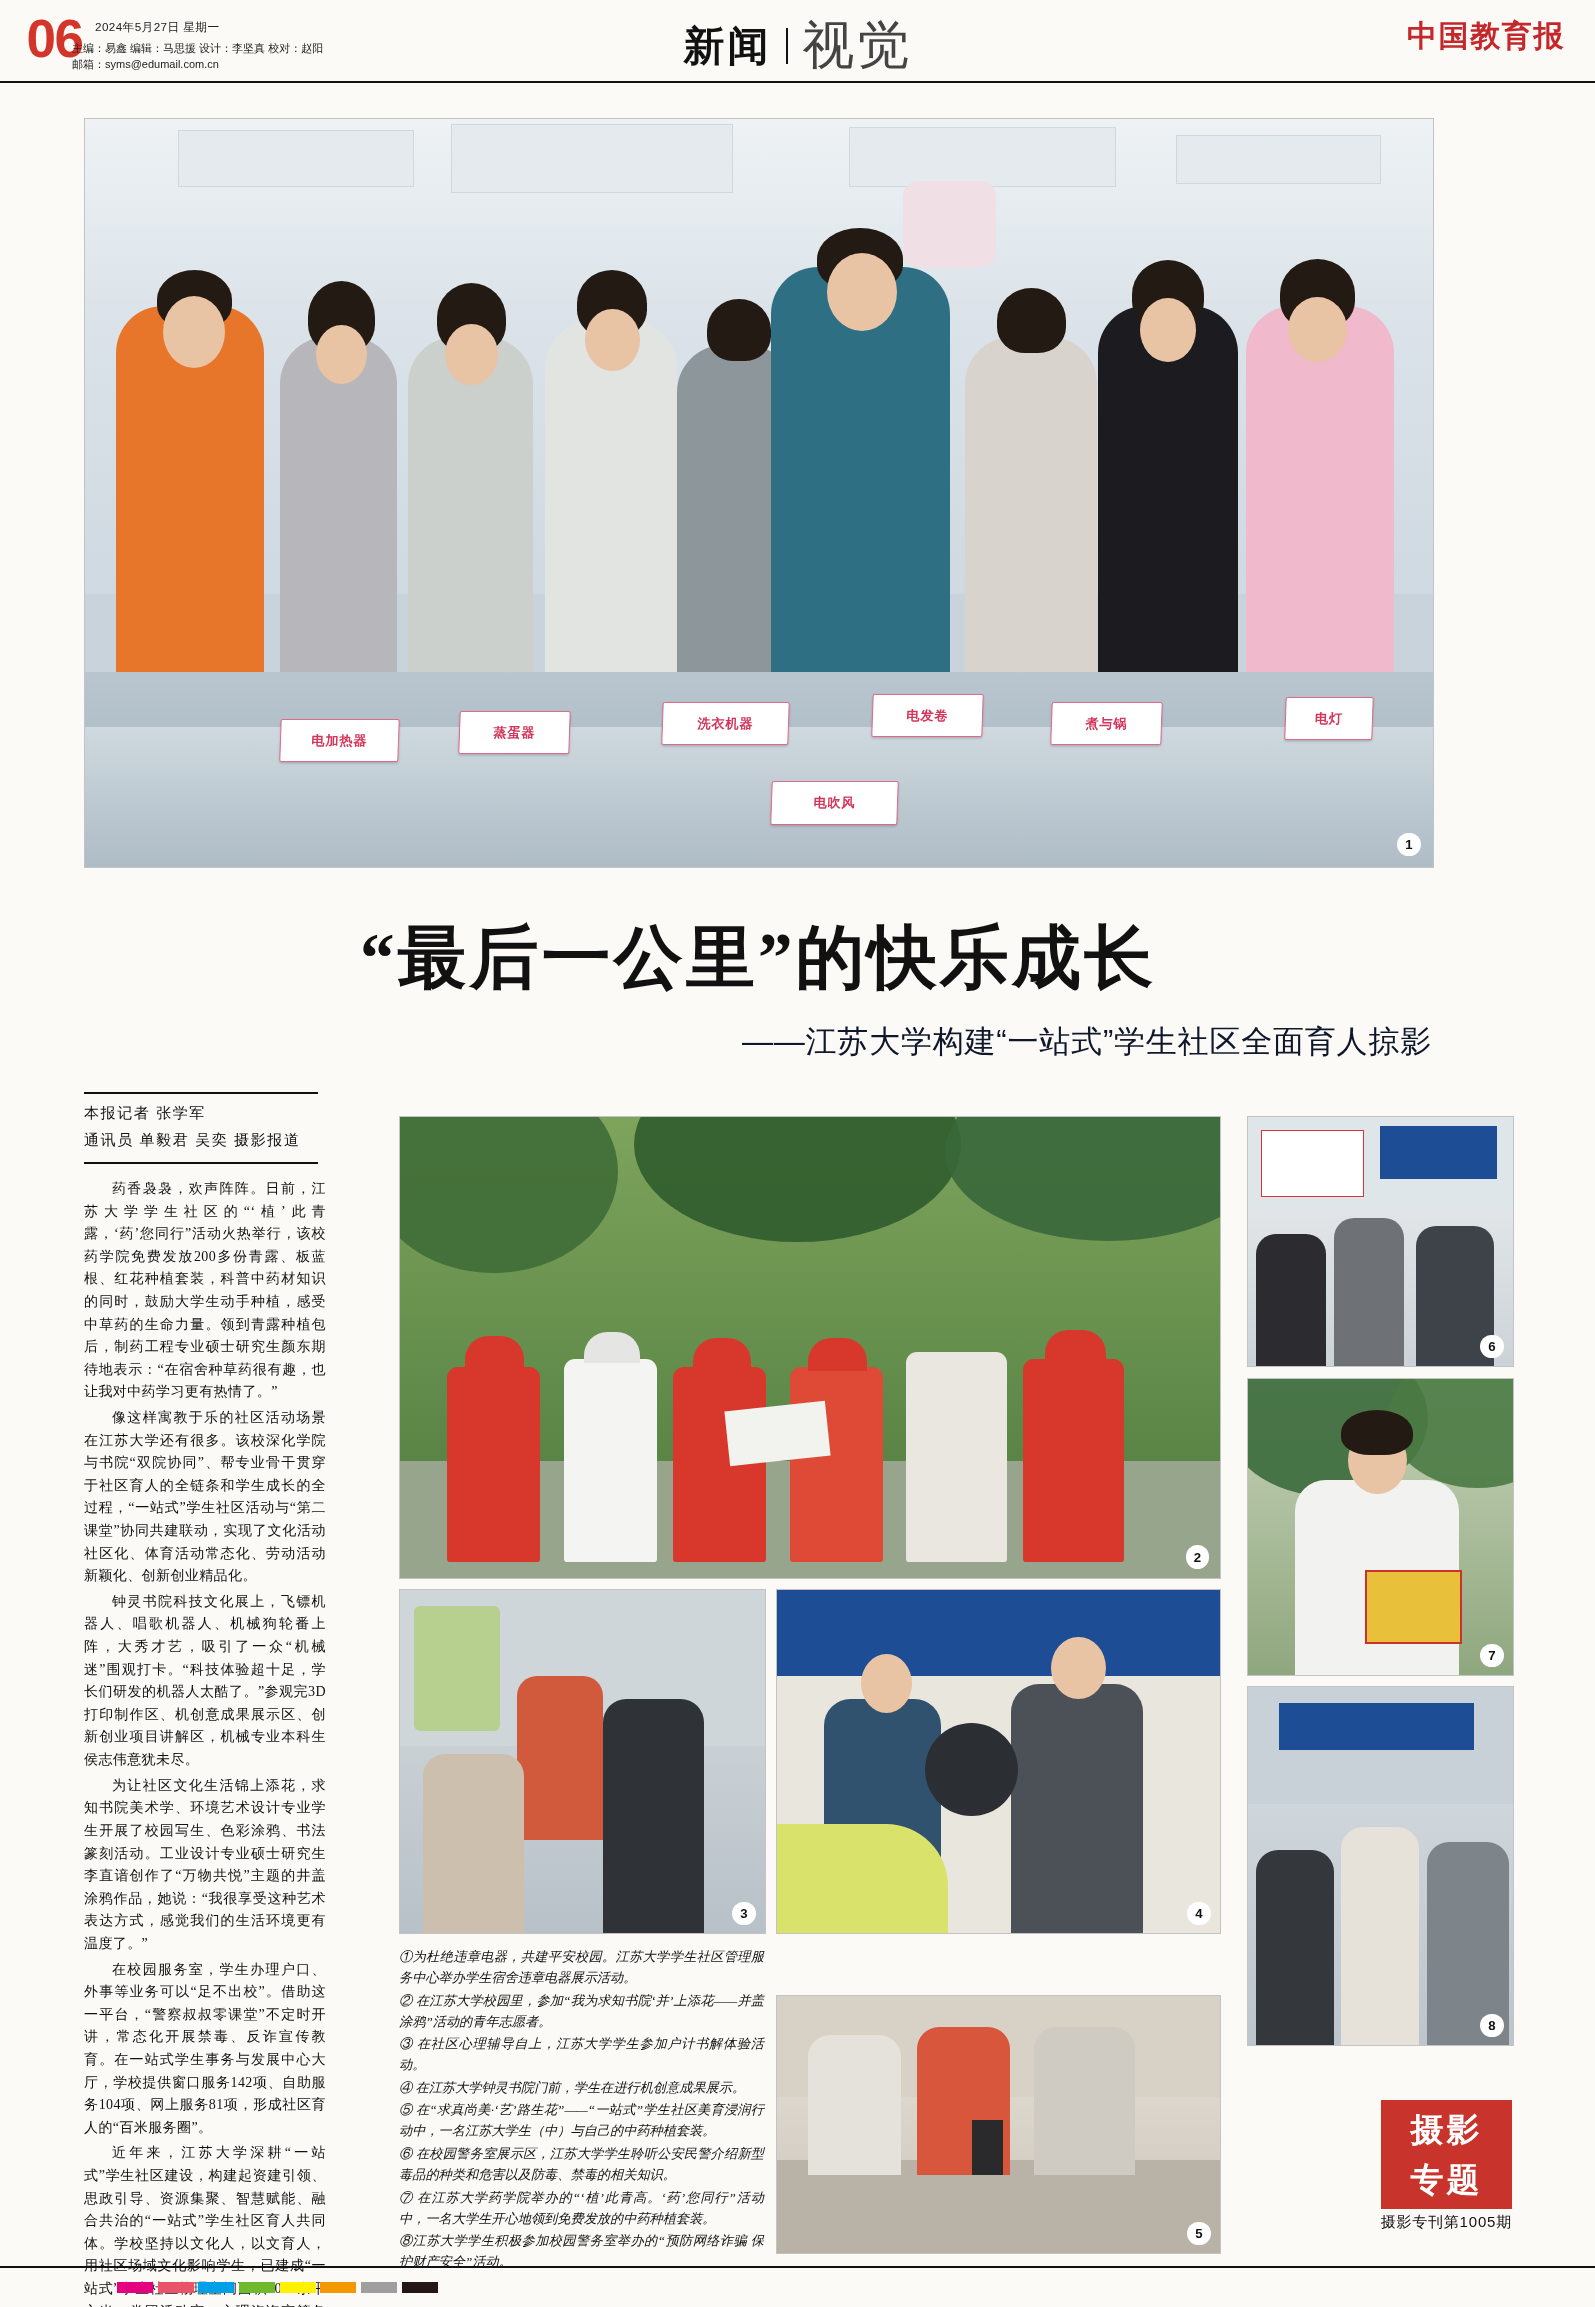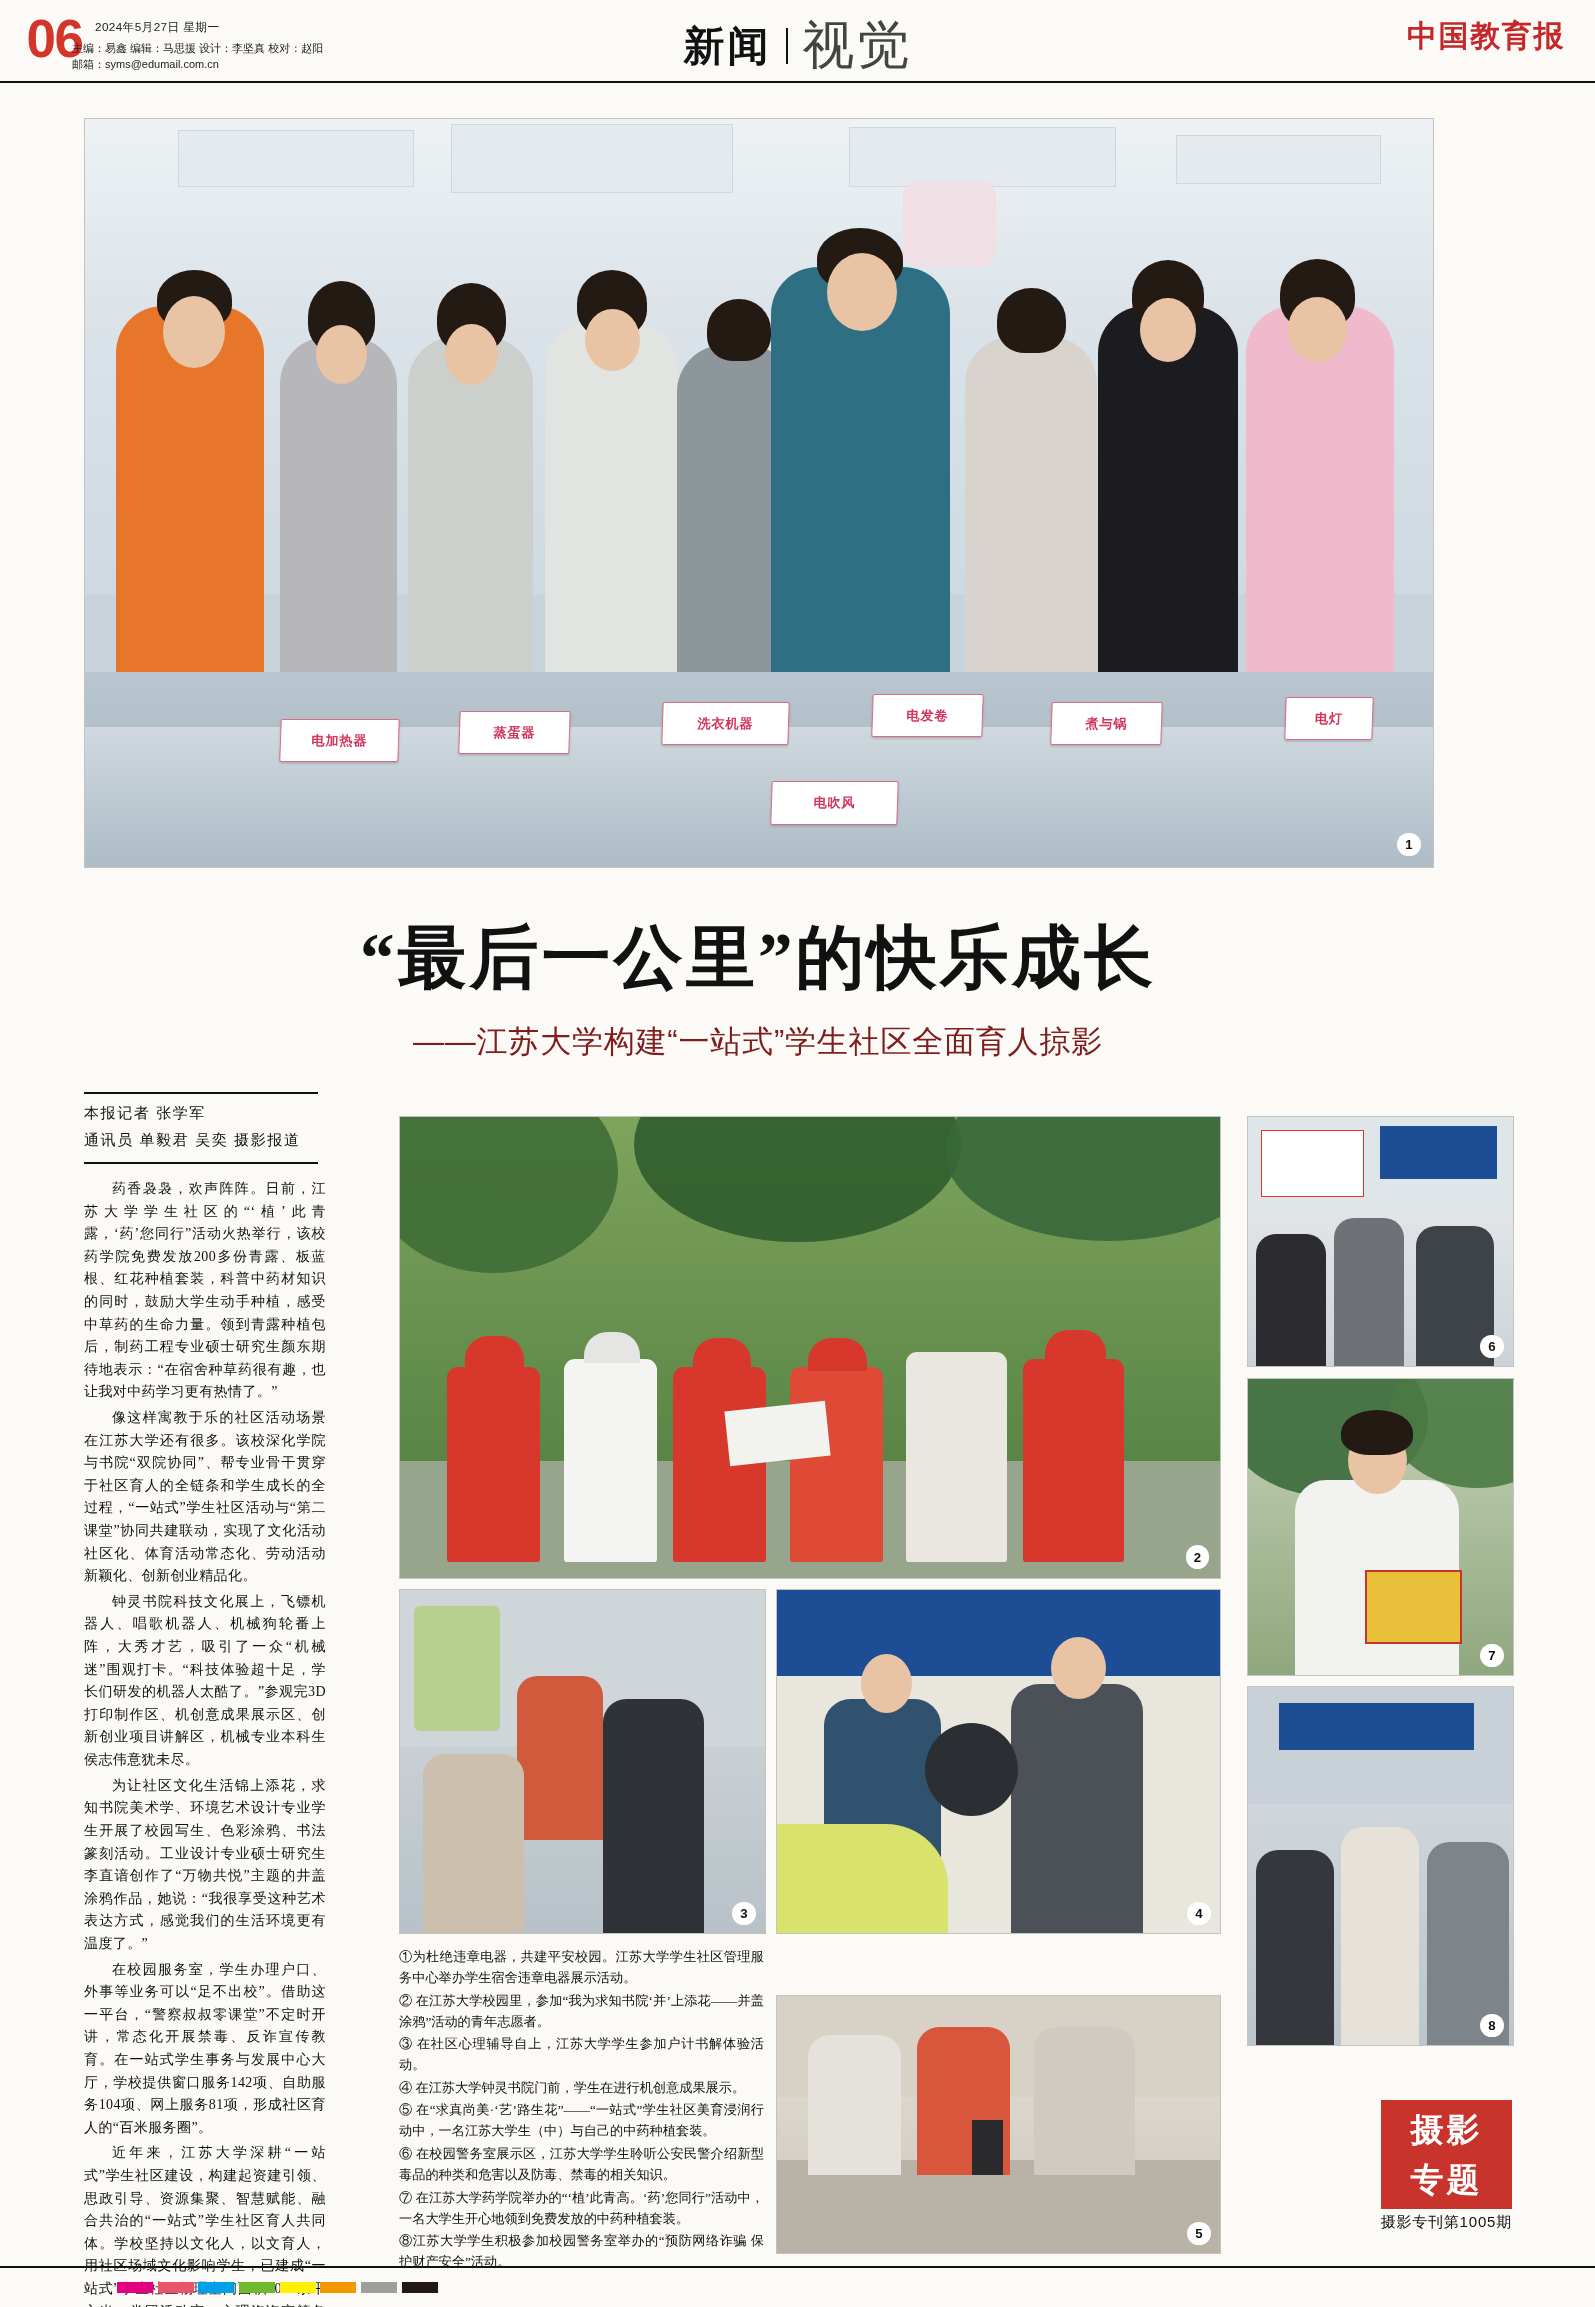--- a/index.html
+++ b/index.html
@@ -27,21 +27,21 @@
   .hero .tablecloth{position:absolute;left:0;bottom:0;width:100%;height:140px;background:linear-gradient(#cfd9df,#aebcc6);}
   .person{position:absolute;bottom:195px;border-radius:47px 47px 0 0;}
   .head{position:absolute;border-radius:50%;background:#e8c3a4;}
   .hair{position:absolute;border-radius:50% 50% 40% 40%;background:#241a14;}
   .card{position:absolute;background:#fff;border:1.6px solid #e06a86;border-radius:2.3px;display:flex;align-items:center;justify-content:center;color:#d2365a;font-size:13.2px;font-weight:bold;font-family:"Liberation Sans",sans-serif;letter-spacing:0.8px;transform:skewX(-2deg);box-shadow:0 1.6px 2.3px rgba(0,0,0,.18);}
   .photo-num{position:absolute;width:23.4px;height:23.4px;border-radius:50%;background:#fff;color:#111;font-family:"Liberation Sans",sans-serif;font-size:13.2px;display:flex;align-items:center;justify-content:center;font-weight:bold;}
 
   
   .headline{position:absolute;left:84px;top:912px;width:1348px;text-align:center;}
   .headline .h1{font-family:"Liberation Serif",serif;font-size:69px;font-weight:bold;letter-spacing:3.1px;color:#111;}
-  .headline .h2{margin-top:17px;font-family:"Liberation Sans",sans-serif;font-size:31px;color:#7f1d1d;letter-spacing:0.8px;}
+  .headline .h2{margin-top:17px;font-family:"Liberation Sans",sans-serif;font-size:31px;color:#0f172a;letter-spacing:0.8px;text-align:right;}
 
   
   .rule-top{position:absolute;left:84px;top:1092px;width:234px;height:1.6px;background:#111;}
   .byline{position:absolute;left:84px;top:1100px;width:242px;font-family:"Liberation Sans",sans-serif;font-size:15px;line-height:26.5px;color:#111;letter-spacing:1.6px;}
   .rule-bot{position:absolute;left:84px;top:1162px;width:234px;height:1.6px;background:#111;}
   .col-text{position:absolute;left:84px;top:1178px;width:242px;font-family:"Liberation Serif",serif;font-size:14px;line-height:22.6px;color:#111;text-align:justify;letter-spacing:0.4px;}
   .col-text p{margin:0 0 3.1px 0;text-indent:2em;}
 
   
   .ph{position:absolute;overflow:hidden;border:0.8px solid #c3c3c3;}
@@ -239,21 +239,21 @@
   <div class="ph sceneE" style="left:776px;top:1995px;width:443px;height:257px;">
     <div style="position:absolute;left:0;top:0;width:100%;height:101px;background:#d8d2c6;"></div>
     <div style="position:absolute;left:0;bottom:0;width:100%;height:93px;background:#b9b2a6;"></div>
     <div style="position:absolute;left:31px;bottom:78px;width:93px;height:140px;background:#e5e2dc;border-radius:22px 22px 0 0;"></div>
     <div style="position:absolute;left:140px;bottom:78px;width:93px;height:148px;background:#d8563b;border-radius:22px 22px 0 0;"></div>
     <div style="position:absolute;left:257px;bottom:78px;width:101px;height:148px;background:#cfcbc3;border-radius:22px 22px 0 0;"></div>
     <div style="position:absolute;left:195px;bottom:78px;width:31px;height:55px;background:#2a2a2c;"></div>
     <div class="photo-num" style="right:9.3px;bottom:7.8px;">5</div>
   </div>
 
-  <div class="caption" style="left:399px;top:1946px;width:365px;">
+  <div class="caption" style="left:399px;top:1946px;width:365px;font-style:italic;">
     <p>①为杜绝违章电器，共建平安校园。江苏大学学生社区管理服务中心举办学生宿舍违章电器展示活动。</p>
     <p>② 在江苏大学校园里，参加“我为求知书院‘并’上添花——并盖涂鸦”活动的青年志愿者。</p>
     <p>③ 在社区心理辅导自上，江苏大学学生参加户计书解体验活动。</p>
     <p>④ 在江苏大学钟灵书院门前，学生在进行机创意成果展示。</p>
     <p>⑤ 在“求真尚美·‘艺’路生花”——“一站式”学生社区美育浸润行动中，一名江苏大学生（中）与自己的中药种植套装。</p>
     <p>⑥ 在校园警务室展示区，江苏大学学生聆听公安民警介绍新型毒品的种类和危害以及防毒、禁毒的相关知识。</p>
     <p>⑦ 在江苏大学药学院举办的“‘植’此青高。‘药’您同行”活动中，一名大学生开心地领到免费发放的中药种植套装。</p>
     <p>⑧江苏大学学生积极参加校园警务室举办的“预防网络诈骗 保护财产安全”活动。</p>
   </div>
 

